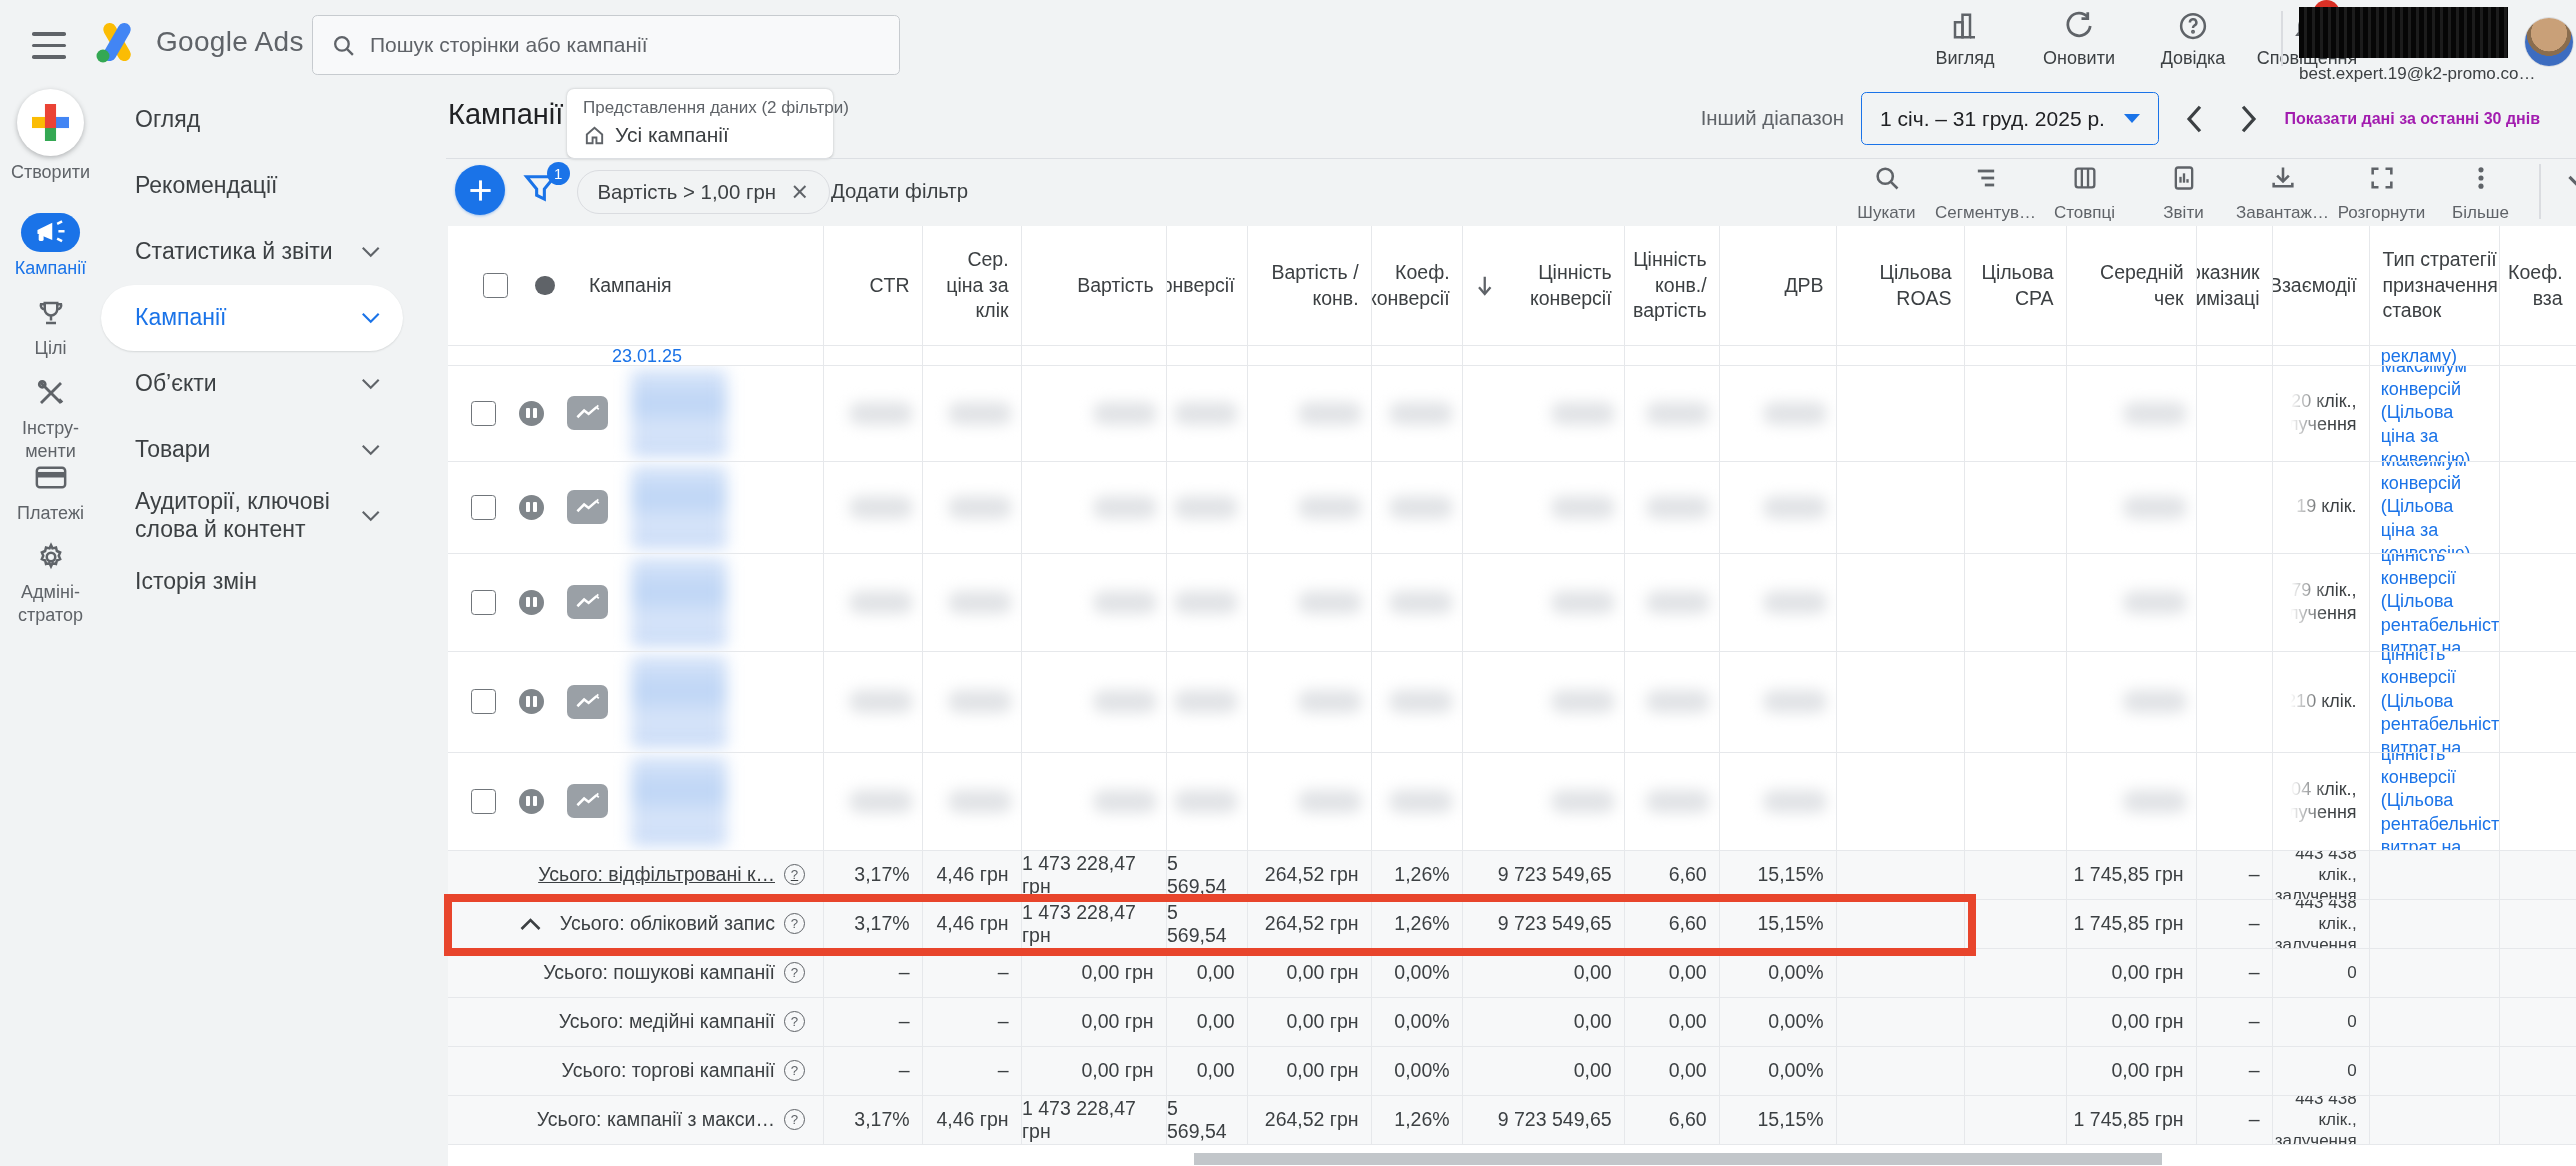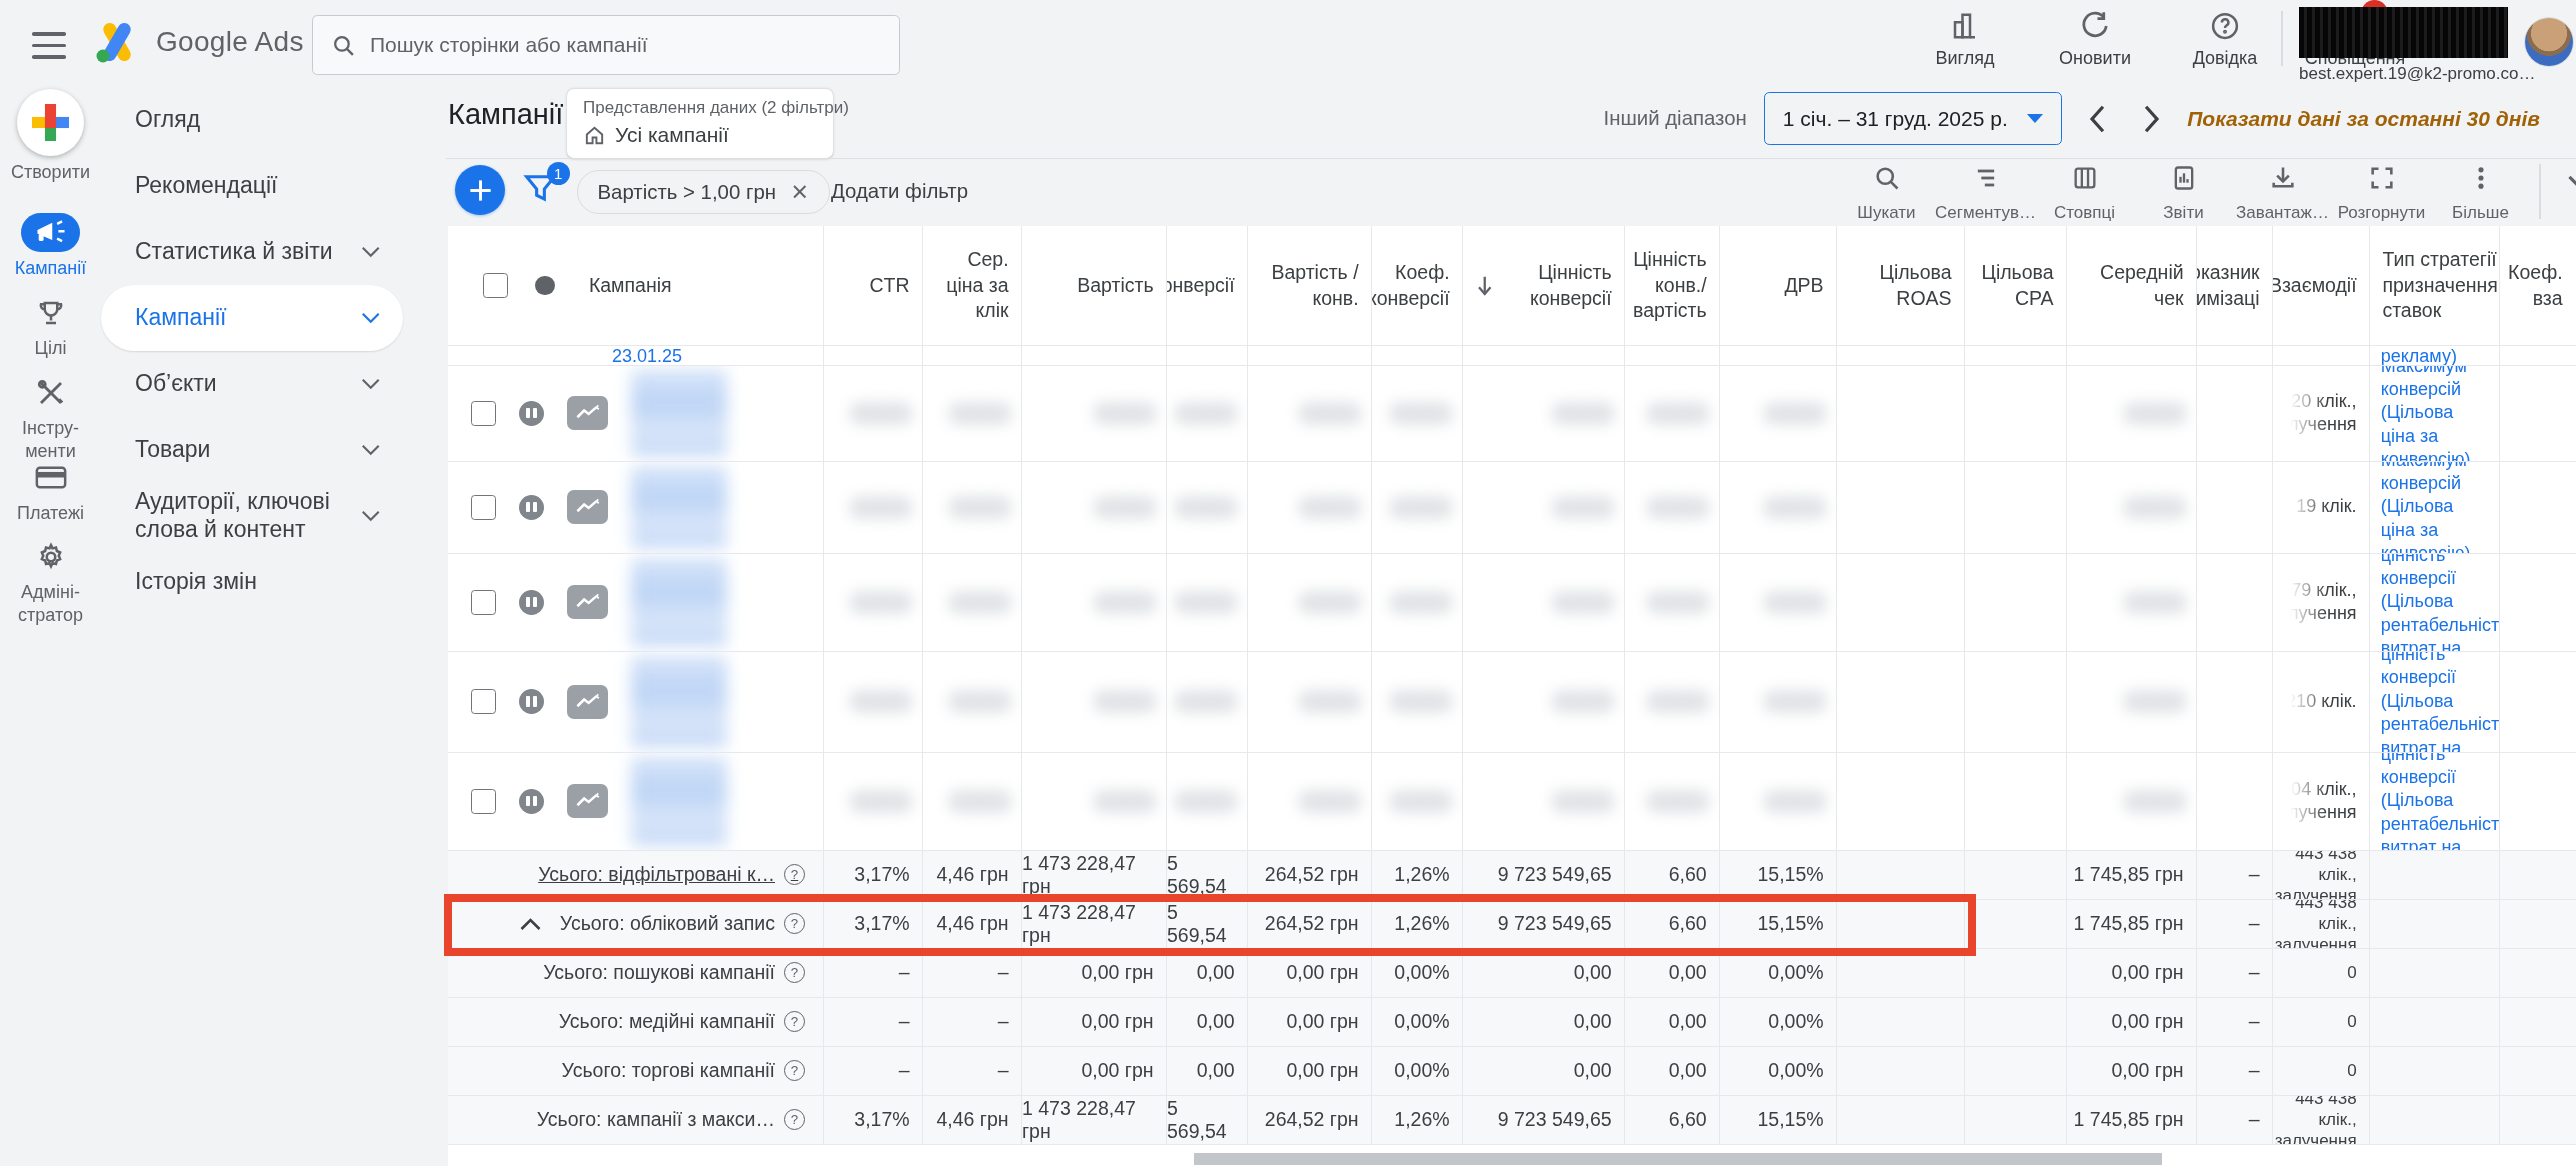--- a/index.html
+++ b/index.html
@@ -10,21 +10,21 @@
 
   
   .topbar{position:absolute;left:0;top:0;width:2576px;height:93px;}
   .hamburger{left:32px;top:32px;width:34px;height:27px;display:flex;flex-direction:column;justify-content:space-between;cursor:pointer;}
   .hamburger span{height:3.6px;background:#5f6368;border-radius:1.8px;}
   .brand{left:92px;top:19.5px;display:flex;align-items:center;gap:14px;}
   .brand-text{font-size:28px;color:#5f6368;letter-spacing:0.3px;}
   .search{left:312px;top:15px;width:588px;height:60px;background:#f8f9fa;border:1.8px solid #c7cbcf;border-radius:5.3px;
           display:flex;align-items:center;padding:0 18px;box-sizing:border-box;gap:14px;}
   .search-ph{font-size:21px;color:#5f6368;}
-  .top-actions{left:1916px;top:5.3px;display:flex;gap:32px;}
+  .top-actions{left:1916px;top:5.3px;display:flex;gap:16px;}
   .top-action{width:98px;display:flex;flex-direction:column;align-items:center;gap:7px;position:relative;cursor:pointer;}
   .top-action .ticon{height:36px;display:flex;align-items:flex-end;}
   .top-action .tlabel{font-size:18px;color:#3c4043;white-space:nowrap;}
   .badge{position:absolute;top:-5.3px;left:55px;width:27px;height:27px;border-radius:50%;background:#d93025;color:#fff;
          font-size:16px;font-weight:bold;display:flex;align-items:center;justify-content:center;}
   .vdiv{width:1.8px;background:#dadce0;}
   .redacted{left:2299px;top:7px;width:209px;height:51px;background:repeating-linear-gradient(90deg,#060606 0 5.3px,#1c1c1c 5.3px 8px);}
   .acct-email{left:2299px;top:64px;width:222px;font-size:17px;color:#3c4043;white-space:nowrap;}
   .avatar{left:2525px;top:18px;width:48px;height:48px;border-radius:50%;
           background:radial-gradient(circle at 50% 32%,#c9a078 0 44%,#8a6d4e 45% 55%,#3c6cc0 56% 100%);box-shadow:0 0 0 0.9px #dadce0;}
@@ -53,21 +53,21 @@
   .dataview-card{left:567px;top:89px;width:266px;height:69px;background:#fff;border-radius:7px;
                  box-shadow:0 0.9px 2.7px rgba(60,64,67,.3);padding:9px 16px;box-sizing:border-box;cursor:pointer;}
   .dataview-top{font-size:17px;color:#5f6368;white-space:nowrap;}
   .dataview-bottom{display:flex;align-items:center;gap:9px;margin-top:5.3px;font-size:21px;color:#3c4043;}
   .range-cluster{right:36px;top:89px;height:59px;display:flex;align-items:center;gap:17px;}
   .range-label{font-size:20.4px;color:#5f6368;}
   .range-box{height:53px;border:1.8px solid #1a73e8;border-radius:5.3px;display:flex;align-items:center;gap:19.5px;
              padding:0 18px;box-sizing:border-box;font-size:21px;color:#202124;cursor:pointer;}
   .caret-down{width:0;height:0;border-left:8px solid transparent;border-right:8px solid transparent;border-top:9.8px solid #1a73e8;}
   .range-chev{color:#3c4043;padding:0 7px;cursor:pointer;}
-  .last30{font-size:21px;color:#a16207;font-weight:bold;white-space:nowrap;cursor:pointer;font-style:italic;}
+  .last30{font-size:16px;color:#a21caf;font-weight:bold;white-space:nowrap;cursor:pointer;}
 
   
   .toolbar-line{left:446px;top:158px;width:2130px;height:0.9px;background:#dcdfe3;}
   .fab-add{left:455px;top:165px;width:50px;height:50px;border-radius:50%;background:#1a73e8;display:flex;align-items:center;justify-content:center;cursor:pointer;box-shadow:0 0.9px 2.7px rgba(26,115,232,.4);}
   .funnel-wrap{left:522px;top:169px;width:44px;height:44px;cursor:pointer;}
   .funnel-badge{position:absolute;top:-7px;right:-3.6px;width:23px;height:23px;border-radius:50%;background:#1a73e8;color:#fff;
                 font-size:15px;display:flex;align-items:center;justify-content:center;}
   .chip{left:577px;top:170px;height:44px;border:1.8px solid #dadce0;border-radius:23px;display:flex;align-items:center;gap:14px;
         padding:0 19.5px;box-sizing:border-box;font-size:20.4px;color:#3c4043;background:transparent;cursor:pointer;}
   .add-filter{left:831px;top:180px;font-size:20.4px;color:#3c4043;cursor:pointer;}

